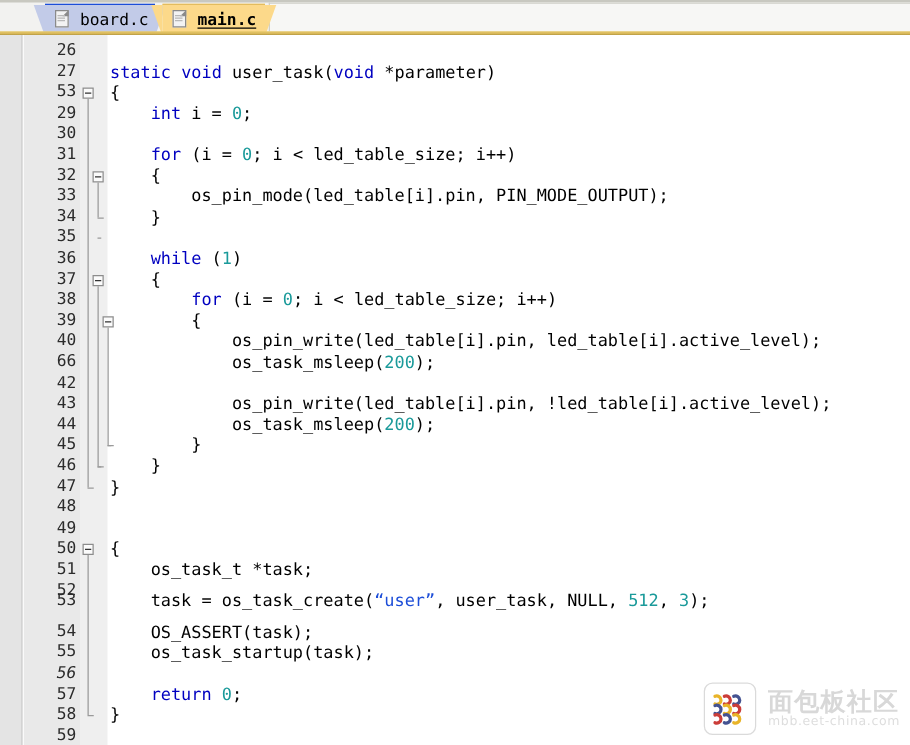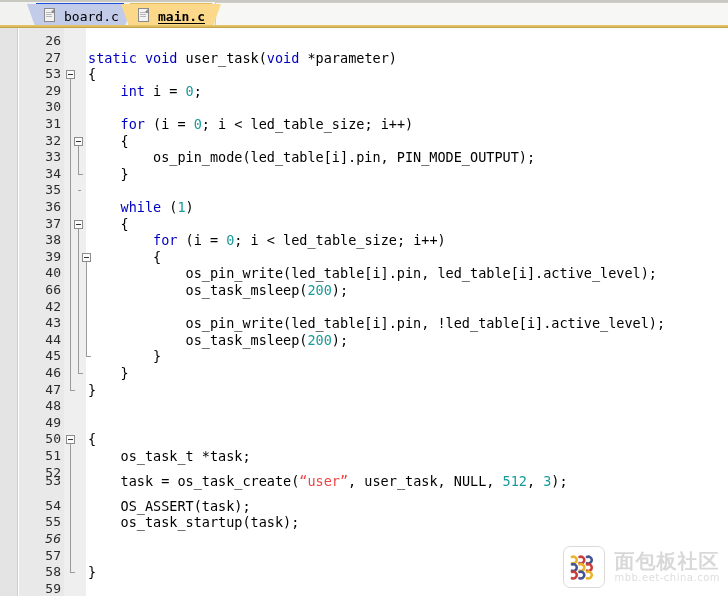--- a/index.html
+++ b/index.html
@@ -203,21 +203,21 @@
     font-family: "DejaVu Sans Mono", monospace;
     font-size: 13.5px;
     line-height: 16.6px;
     color: #000000;
     white-space: pre;
   }
 
   
   .kw  { color: #0000c0; }
   .num { color: #1a9a9a; }
-  .str { color: #ef4444; }
+  .str { color: #1d4ed8; }
 
   
   .fold-box {
     position: absolute;
     width: 9px; height: 9px;
     background: #fbfbfb;
     border: 1px solid #8c8c8c;
     box-sizing: border-box;
     cursor: pointer;
   }
@@ -446,20 +446,21 @@
       <div class="line" style="top: 486.4px;">
         <div class="lnum" style="top: 0px;">55</div>
         <div class="ltext" style="top: 0px;"><span>    os_task_startup(task);</span></div>
       </div>
       <div class="line" style="top: 503px; font-style: italic;">
         <div class="lnum" style="top: 0px;">56</div>
         <div class="ltext" style="top: 0px;"></div>
       </div>
       <div class="line" style="top: 519.6px;">
         <div class="lnum" style="top: 0px;">57</div>
+        <div class="ltext" style="top: 0px;"><span>    </span><span class="kw">return</span><span> </span><span class="num">0</span><span>;</span></div>
       </div>
       <div class="line" style="top: 536.2px;">
         <div class="lnum" style="top: 0px;">58</div>
         <div class="ltext" style="top: 0px;"><span>}</span></div>
       </div>
       <div class="line" style="top: 552.8px;">
         <div class="lnum" style="top: 0px;">59</div>
         <div class="ltext" style="top: 0px;"></div>
       </div>
       <div class="fold-box" style="left: 66px; top: 42.2px;"></div>

